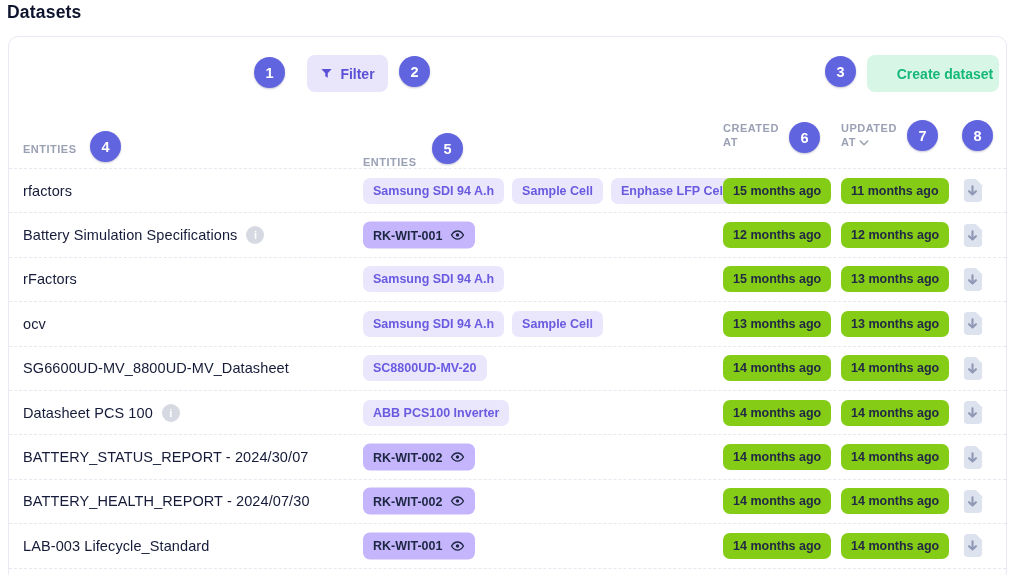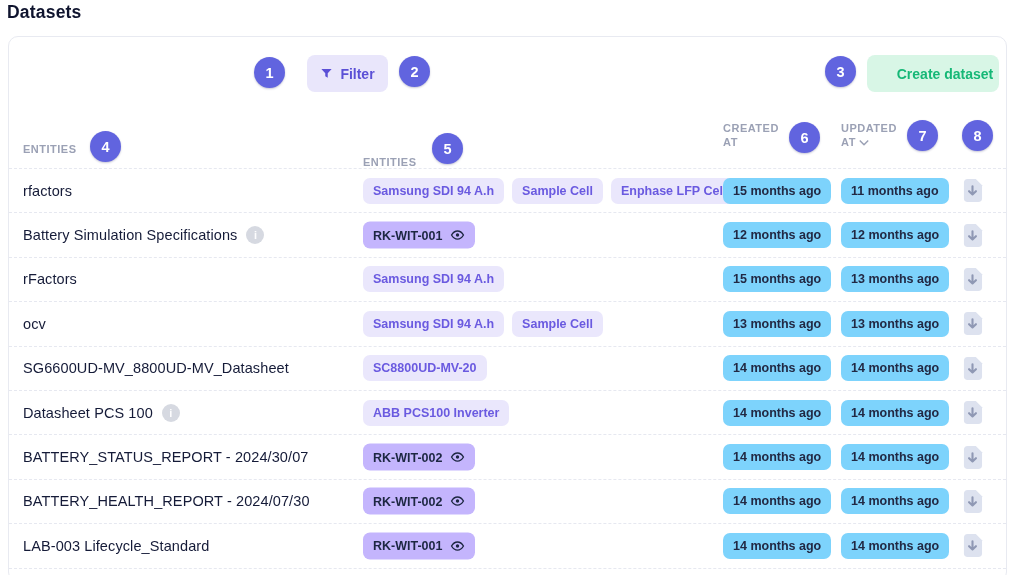--- a/index.html
+++ b/index.html
@@ -63,21 +63,21 @@
     text-align:center; cursor:pointer; flex:0 0 auto;
   }
   .cell-entities { left:354px; gap:8px; }
   .pill {
     display:flex; align-items:center; gap:8px;
     font-size:12.5px; font-weight:700; padding:6px 10px; border-radius:7px;
     white-space:nowrap; cursor:pointer;
   }
   .pill-purple { background:#eae7fc; color:#6a5ae0; }
   .pill-gray { background:#c4b5fd; color:#1d2742; }
-  .pill-date { background:#7dd3fc; color:#222944; cursor:default; }
+  .pill-date { background:#84cc16; color:#222944; cursor:default; }
   .cell-created { left:714px; }
   .cell-updated { left:832px; }
   .cell-action { left:950px; }
   .dl-btn { width:26px; height:28px; border:none; background:transparent; cursor:pointer; padding:0; display:flex; align-items:center; justify-content:center; }
   
   .badge {
     position:absolute; width:31px; height:31px; border-radius:50%;
     background:#6164df; color:#fff; font-size:14.5px; font-weight:700;
     display:flex; align-items:center; justify-content:center;
     box-shadow:0 1px 2px rgba(30,30,90,.25);

